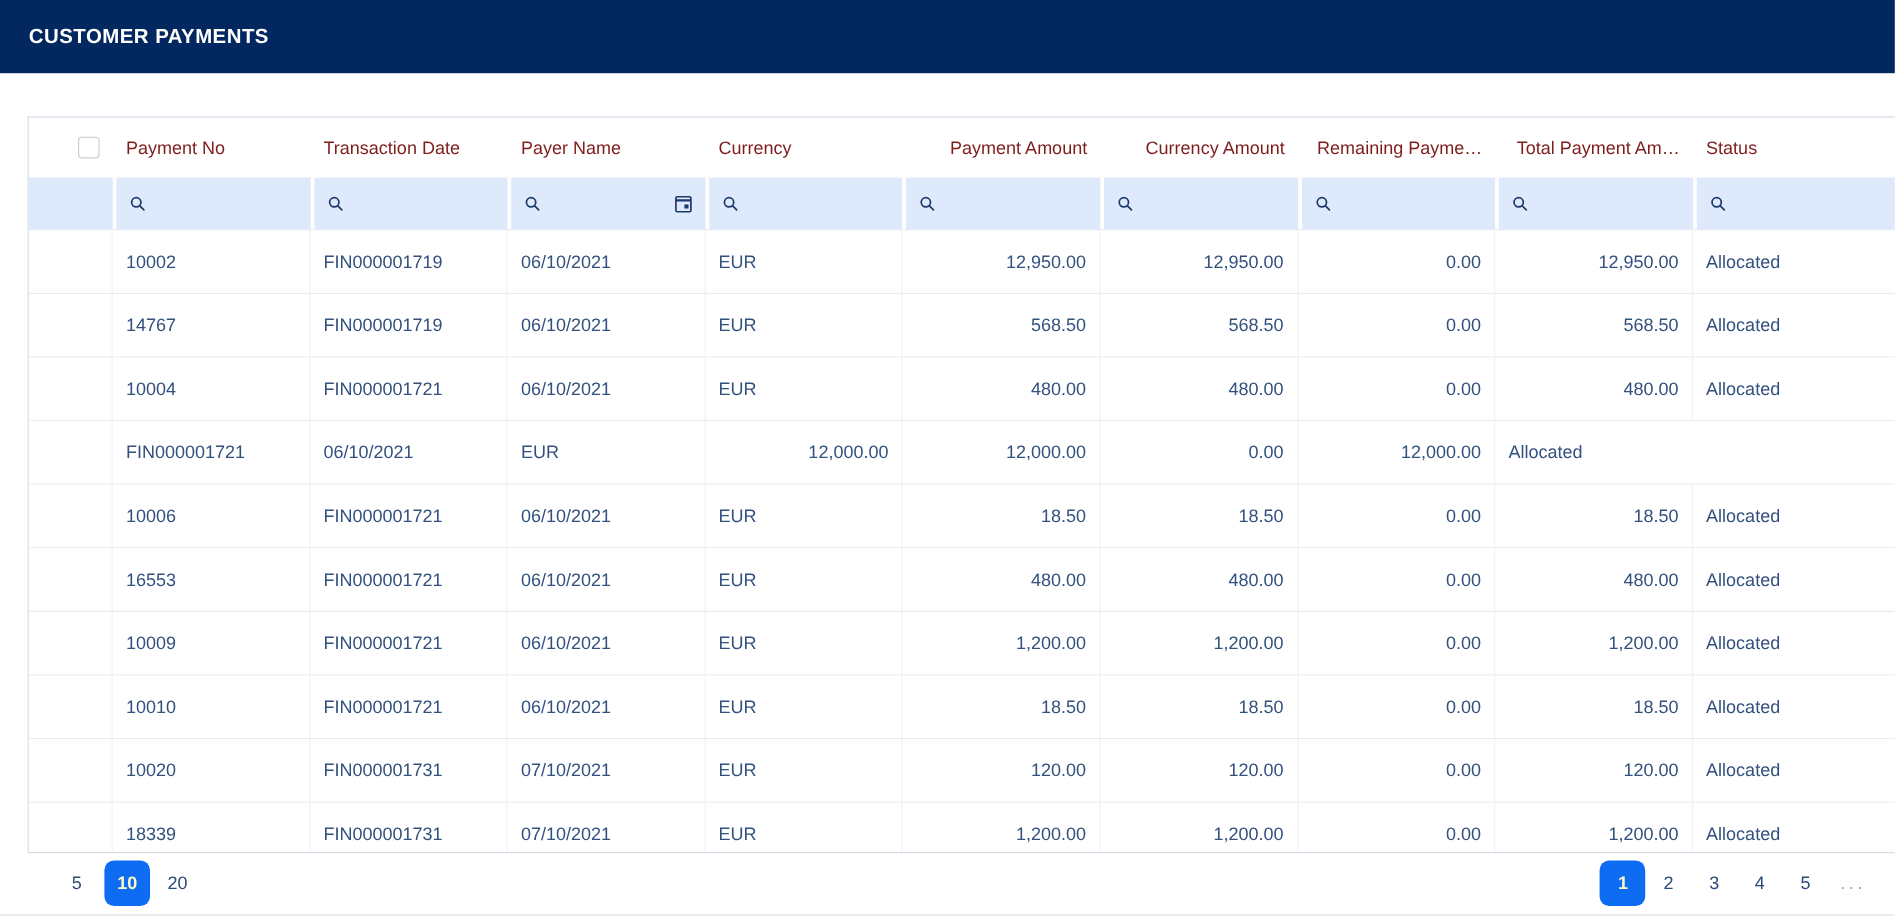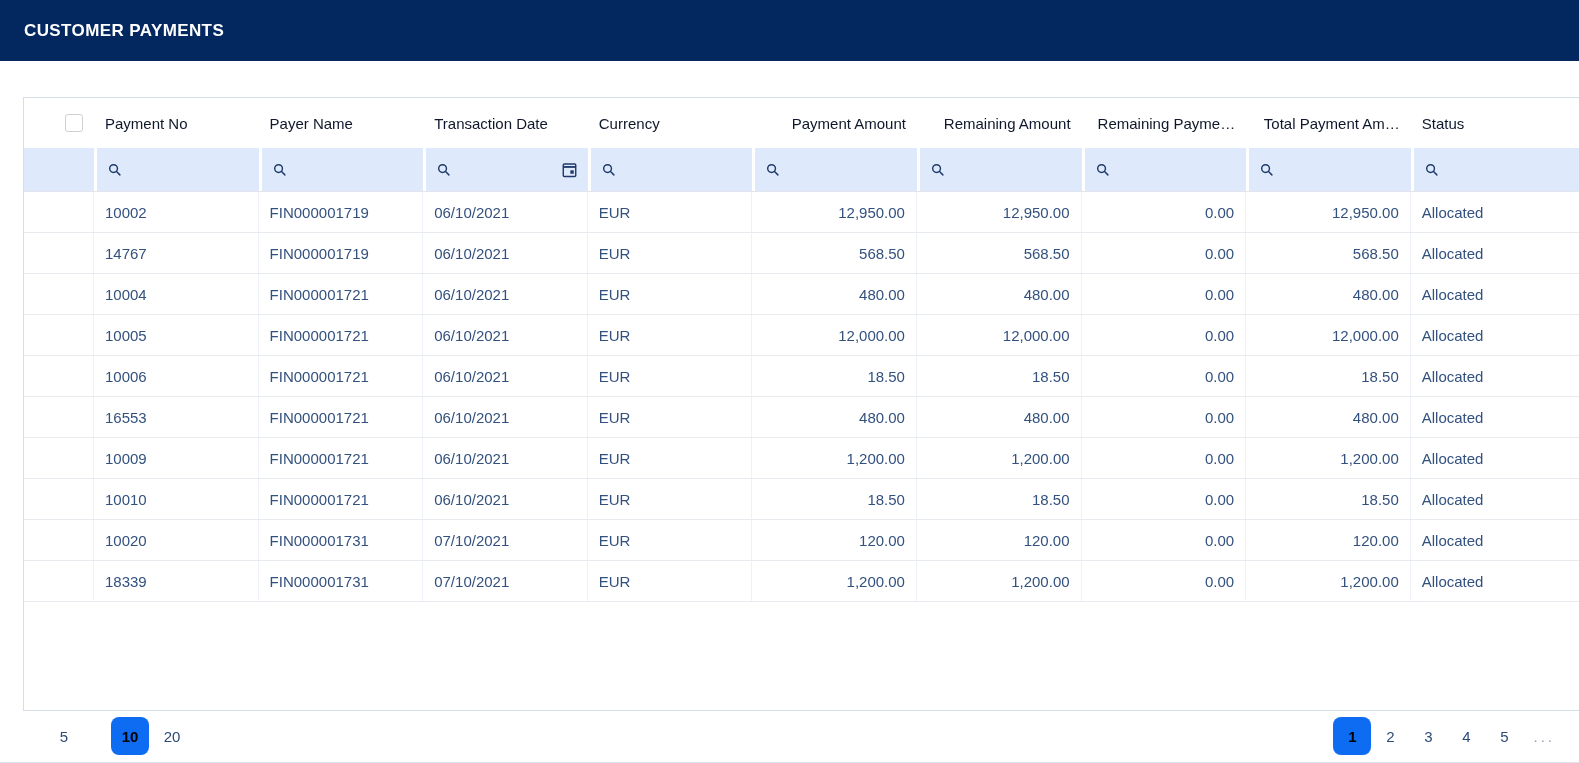--- a/index.html
+++ b/index.html
@@ -31,21 +31,21 @@
     border-bottom: 1px solid #D8DEE8;
     overflow: hidden;
     background: #fff;
   }
   .grid-row { display: grid; grid-template-columns: var(--cols); }
 
   .header-row { height: 50px; }
   .hcell {
     display: flex; align-items: center;
     padding: 0 11px;
-    color: #0f172a; font-size: 15px;
+    color: #7f1d1d; font-size: 15px;
     white-space: nowrap; overflow: hidden;
   }
   .hcell.right { justify-content: flex-end; }
   .checkbox {
     width: 18px; height: 18px;
     border: 1px solid #CFCFD4; border-radius: 3px;
     background: #fff; display: inline-block;
     margin-left: 41px;
     cursor: pointer;
   }
@@ -54,21 +54,21 @@
   .filter-row { height: 44px; border-bottom: 1px solid #E2E6EC; }
   .fcell {
     background: #DFE9FC;
     display: flex; align-items: center;
     padding: 0 10px;
   }
   .fcell + .fcell { border-left: 3px solid #ffffff; }
   .fcell .cal { margin-left: auto; display: inline-flex; cursor: pointer; }
   .fcell .mag { display: inline-flex; }
 
-  .row { height: 41px; border-bottom: 1px solid #E7EAEF; background: #fff; cursor: pointer; }
+  .row { height: 53px; border-bottom: 1px solid #E7EAEF; background: #fff; cursor: pointer; }
   .cell {
     display: flex; align-items: center;
     padding: 0 11px;
     color: #33517E; font-size: 15px;
     border-right: 1px solid #EEF2F8;
     white-space: nowrap; overflow: hidden;
   }
   .cell.right { justify-content: flex-end; }
   .cell:last-child { border-right: none; }
 
@@ -81,43 +81,43 @@
   .pages { display: flex; align-items: center; margin-right: 24px; }
   .pbtn {
     min-width: 38px; height: 38px;
     border: none; background: transparent;
     border-radius: 8px;
     display: flex; align-items: center; justify-content: center;
     font-family: "Liberation Sans", sans-serif;
     font-size: 15px; color: #2C4A78;
     cursor: pointer;
   }
-  .pbtn.selected { background: #0D6CF2; color: #000000; font-weight: 700; margin-left: 24px; }
+  .pbtn.selected { background: #0D6CF2; color: #fef9c3; font-weight: 700; }
   .ellipsis { color: #93A0B4; font-size: 15px; letter-spacing: 3px; margin-left: 10px; }
 
   .bottom-line { position: absolute; left: 0; right: 0; bottom: 0; height: 1px; background: #DDE3EC; }
 </style>
 </head>
 <body>
 
 <div class="topbar">
   <div class="title">CUSTOMER PAYMENTS</div>
 </div>
 
 <div class="grid">
   <div class="grid-row header-row" id="header-row">
     <div class="hcell hcell-checkbox">
       <span class="checkbox"></span>
     </div>
   <div class="hcell">Payment No</div>
+      <div class="hcell">Transaction Date</div>
       <div class="hcell">Payer Name</div>
-      <div class="hcell">Transaction Date</div>
       <div class="hcell">Currency</div>
       <div class="hcell right">Payment Amount</div>
-      <div class="hcell right">Remaining Amount</div>
+      <div class="hcell right">Currency Amount</div>
       <div class="hcell right">Remaining Payme…</div>
       <div class="hcell right">Total Payment Am…</div>
       <div class="hcell">Status</div>
     </div>
   <div class="grid-row filter-row" id="filter-row">
     <div class="fcell"></div>
   <div class="fcell">
         <span class="mag">
           <svg width="15" height="15" viewBox="0 0 24 24" fill="none" stroke="#1D3A6A" stroke-width="2.3" stroke-linecap="round">
             <circle cx="10.5" cy="10.5" r="6.2"></circle>
@@ -229,21 +229,20 @@
         <div class="cell">06/10/2021</div>
         <div class="cell">EUR</div>
         <div class="cell right">480.00</div>
         <div class="cell right">480.00</div>
         <div class="cell right">0.00</div>
         <div class="cell right">480.00</div>
         <div class="cell">Allocated</div>
       </div>
       <div class="grid-row row">
         <div class="cell"></div>
-        <div class="cell">10005</div>
         <div class="cell">FIN000001721</div>
         <div class="cell">06/10/2021</div>
         <div class="cell">EUR</div>
         <div class="cell right">12,000.00</div>
         <div class="cell right">12,000.00</div>
         <div class="cell right">0.00</div>
         <div class="cell right">12,000.00</div>
         <div class="cell">Allocated</div>
       </div>
       <div class="grid-row row">

